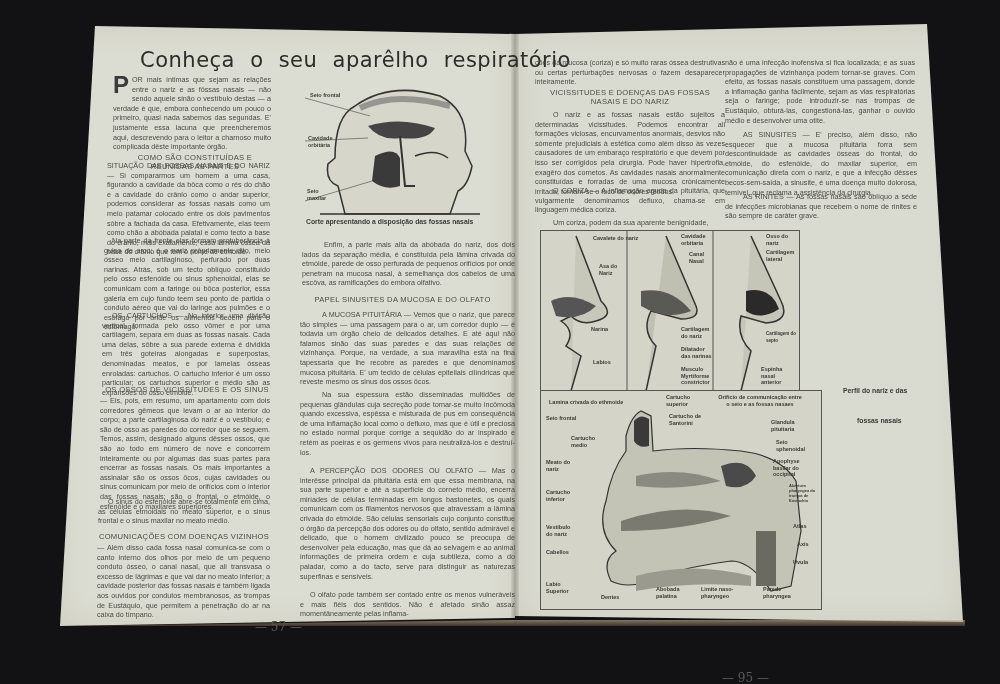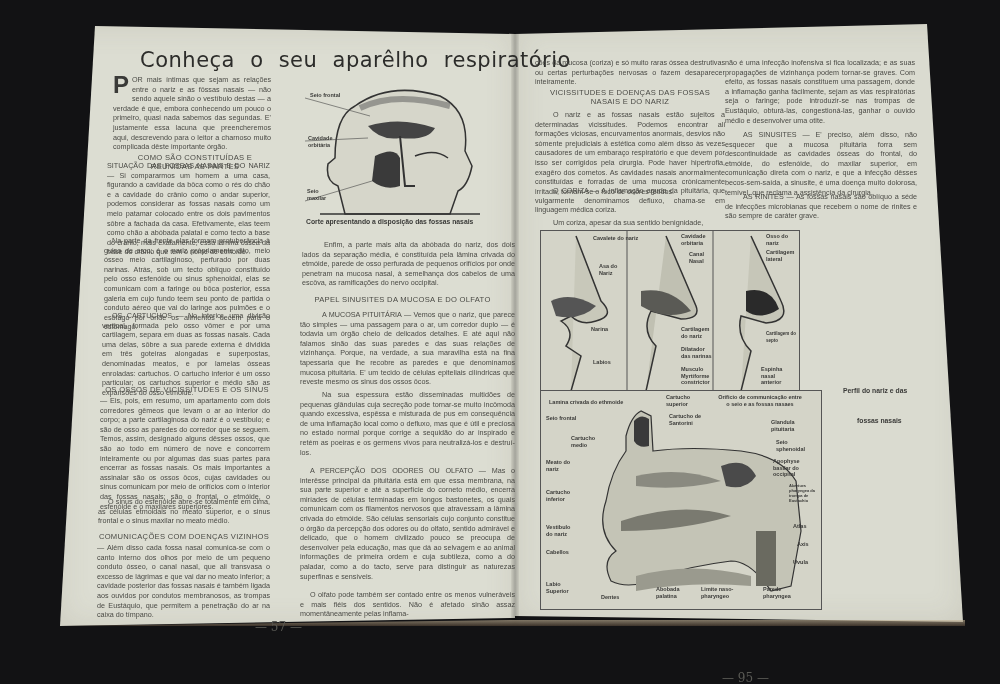--- a/index.html
+++ b/index.html
@@ -52,34 +52,34 @@
   <line x1="20" y1="128" x2="180" y2="128" stroke="#333" stroke-width="1.5"></line>
   <line x1="5" y1="12" x2="70" y2="30" stroke="#444" stroke-width="0.6"></line>
   <line x1="5" y1="55" x2="68" y2="52" stroke="#444" stroke-width="0.6"></line>
   <line x1="5" y1="115" x2="72" y2="95" stroke="#444" stroke-width="0.6"></line>
 </svg>
 <div class="lbl" style="left:310px;top:92px;">Seio frontal</div>
 <div class="lbl" style="left:308px;top:135px;width:30px;">Cavidade orbitária</div>
 <div class="lbl" style="left:307px;top:188px;width:26px;">Seio maxilar</div>
 <div class="caption" style="left:306px;top:218px;">Corte apresentando a disposição das fossas nasais</div>
 
-<div class="txt" style="left:302px;top:240px;width:213px;text-indent:22px;">Enfim, a parte mais alta da abóbada do nariz, dos dois lados da separação média, é constituída pela lâmina crivada do etmóide, parede de osso perfurada de pequenos orifícios por onde penetram na mucosa nasal, à semelhança dos cabelos de uma escôva, as ramificações do nervo occipital.</div>
+<div class="txt" style="left:302px;top:240px;width:213px;text-indent:22px;">Enfim, a parte mais alta da abóbada do nariz, dos dois lados da separação média, é constituída pela lâmina crivada do etmóide, parede de osso perfurada de pequenos orifícios por onde penetram na mucosa nasal, à semelhança dos cabelos de uma escôva, as ramificações do embora olfativo.</div>
 <div class="head" style="left:300px;top:295px;width:205px;">PAPEL SINUSITES DA MUCOSA E DO OLFATO</div>
 <div class="txt" style="left:300px;top:310px;width:215px;text-indent:22px;">A MUCOSA PITUITÁRIA — Vemos que o nariz, que parece tão simples — uma passagem para o ar, um corredor duplo — é todavia um órgão cheio de delicados detalhes. E até aqui não falamos sinão das suas paredes e das suas relações de vizinhança. Porque, na verdade, a sua maravilha está na fina tapessaria que lhe recobre as paredes e que denominamos mucosa pituitária. E' um tecido de células epiteliais cilíndricas que reveste mesmo os sinus dos ossos ôcos.</div>
 <div class="txt" style="left:300px;top:390px;width:215px;text-indent:22px;">Na sua espessura estão disseminadas multidões de pequenas glândulas cuja secreção pode tornar-se muito incômoda quando excessiva, espêssa e misturada de pus em consequência de uma inflamação local como o defluxo, mas que é útil e preciosa no estado normal porque corrige a sequidão do ar inspirado e retém as poeiras e os germens vivos para neutralizá-los e destruí-los.</div>
 <div class="txt" style="left:300px;top:466px;width:215px;text-indent:10px;">A PERCEPÇÃO DOS ODORES OU OLFATO — Mas o interêsse principal da pituitária está em que essa membrana, na sua parte superior e até a superfície do corneto médio, encerra miríades de células terminadas em longos bastonetes, os quais comunicam com os filamentos nervosos que atravessam a lâmina crivada do etmóide. São células sensoriais cujo conjunto constitue o órgão da percepção dos odores ou do olfato, sentido admirável e delicado, que o homem civilizado pouco se preocupa de desenvolver pela educação, mas que dá ao selvagem e ao animal informações de primeira ordem e cuja subtileza, como a do paladar, como a do tacto, serve para distinguir as naturezas superfinas e sensíveis.</div>
 <div class="txt" style="left:300px;top:590px;width:215px;text-indent:10px;">O olfato pode também ser contado entre os menos vulneráveis e mais fiéis dos sentidos. Não é afetado sinão assaz momentâneamente pelas inflama-</div>
 
 <div class="pno" style="left:255px;top:620px;">— 57 —</div>
 
 <div class="txt" style="left:535px;top:58px;width:190px;">ções da mucosa (coriza) e só muito raras óssea destrutivas ou certas perturbações nervosas o fazem desaparecer inteiramente.</div>
 <div class="head" style="left:535px;top:88px;width:190px;">VICISSITUDES E DOENÇAS DAS FOSSAS NASAIS E DO NARIZ</div>
 <div class="txt" style="left:535px;top:110px;width:190px;text-indent:18px;">O nariz e as fossas nasais estão sujeitos a determinadas vicissitudes. Podemos encontrar ali formações viciosas, encurvamentos anormais, desvios não sòmente prejudiciais à estética como além disso às vezes causadores de um embaraço respiratório e que devem por isso ser corrigidos pela cirurgia. Pode haver hipertrofia, exagêro dos cornetos. As cavidades nasais anormalmente constituídas e forradas de uma mucosa crònicamente irritada, tornam-se o foco de odores fétidos.</div>
 <div class="txt" style="left:535px;top:186px;width:190px;text-indent:18px;">O CORIZA — A inflamação aguda da pituitária, que vulgarmente denominamos defluxo, chama-se em linguagem médica coriza.</div>
-<div class="txt" style="left:535px;top:218px;width:190px;text-indent:18px;">Um coriza, apesar da sua sentido benignidade,</div>
+<div class="txt" style="left:535px;top:218px;width:190px;text-indent:18px;">Um coriza, podem da sua aparente benignidade,</div>
 
 <div class="txt" style="left:725px;top:58px;width:190px;">não é uma infecção inofensiva si fica localizada; e as suas propagações de vizinhança podem tornar-se graves. Com efeito, as fossas nasais constituem uma passagem, donde a inflamação ganha fàcilmente, sejam as vias respiratórias seja o faringe; pode introduzir-se nas trompas de Eustáquio, obturá-las, congestioná-las, ganhar o ouvido médio e desenvolver uma otite.</div>
 <div class="txt" style="left:725px;top:130px;width:192px;text-indent:18px;">AS SINUSITES — E' preciso, além disso, não esquecer que a mucosa pituitária forra sem descontinuidade as cavidades ósseas do frontal, do etmóide, do esfenóide, do maxilar superior, em comunicação direta com o nariz, e que a infecção dêsses becos-sem-saída, a sinusite, é uma doença muito dolorosa, temível, que reclama a assistência da cirurgia.</div>
 <div class="txt" style="left:725px;top:192px;width:192px;text-indent:18px;">AS RINITES — As fossas nasais são oblíquo a séde de infecções microbianas que recebem o nome de rinites e são sempre de caráter grave.</div>
 
 <div class="fig" style="left:540px;top:230px;width:258px;height:160px;">
   <svg style="left:0;top:0;" width="258" height="160">
     <line x1="86" y1="0" x2="86" y2="160" stroke="#555"></line>
     <line x1="172" y1="0" x2="172" y2="160" stroke="#555"></line>
     <path d="M35,5 L60,70 Q75,85 55,90 Q40,95 30,85 L20,90 Q35,100 25,115 L40,125 L30,160" stroke="#333" stroke-width="1.5" fill="#c8c8ba"></path>

